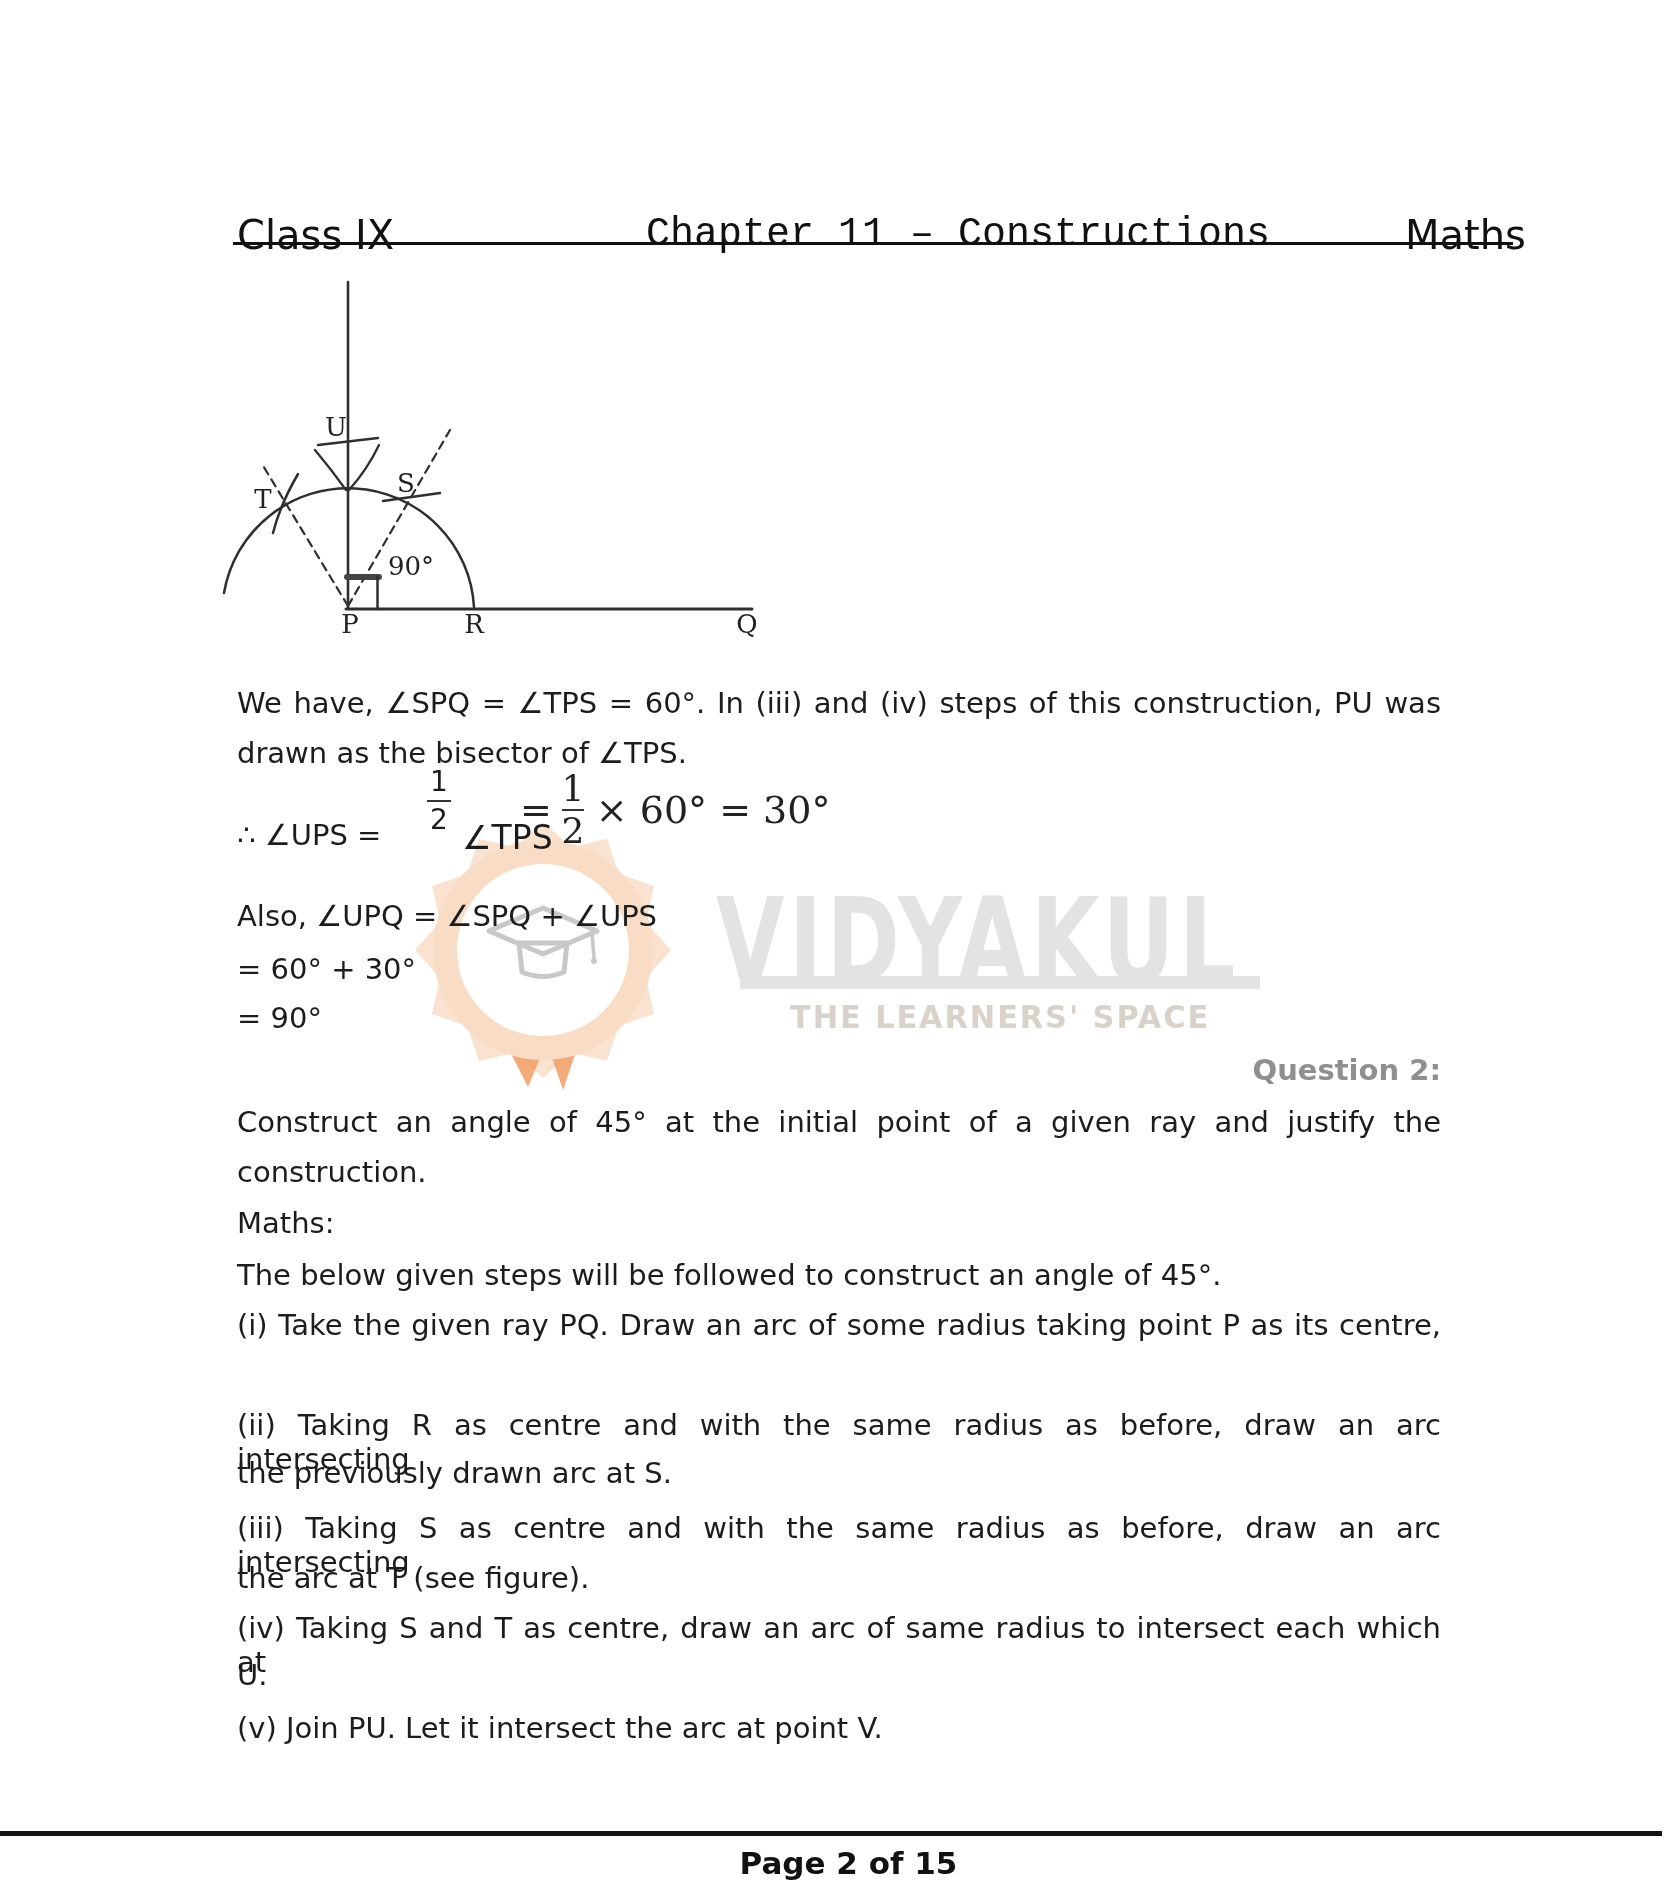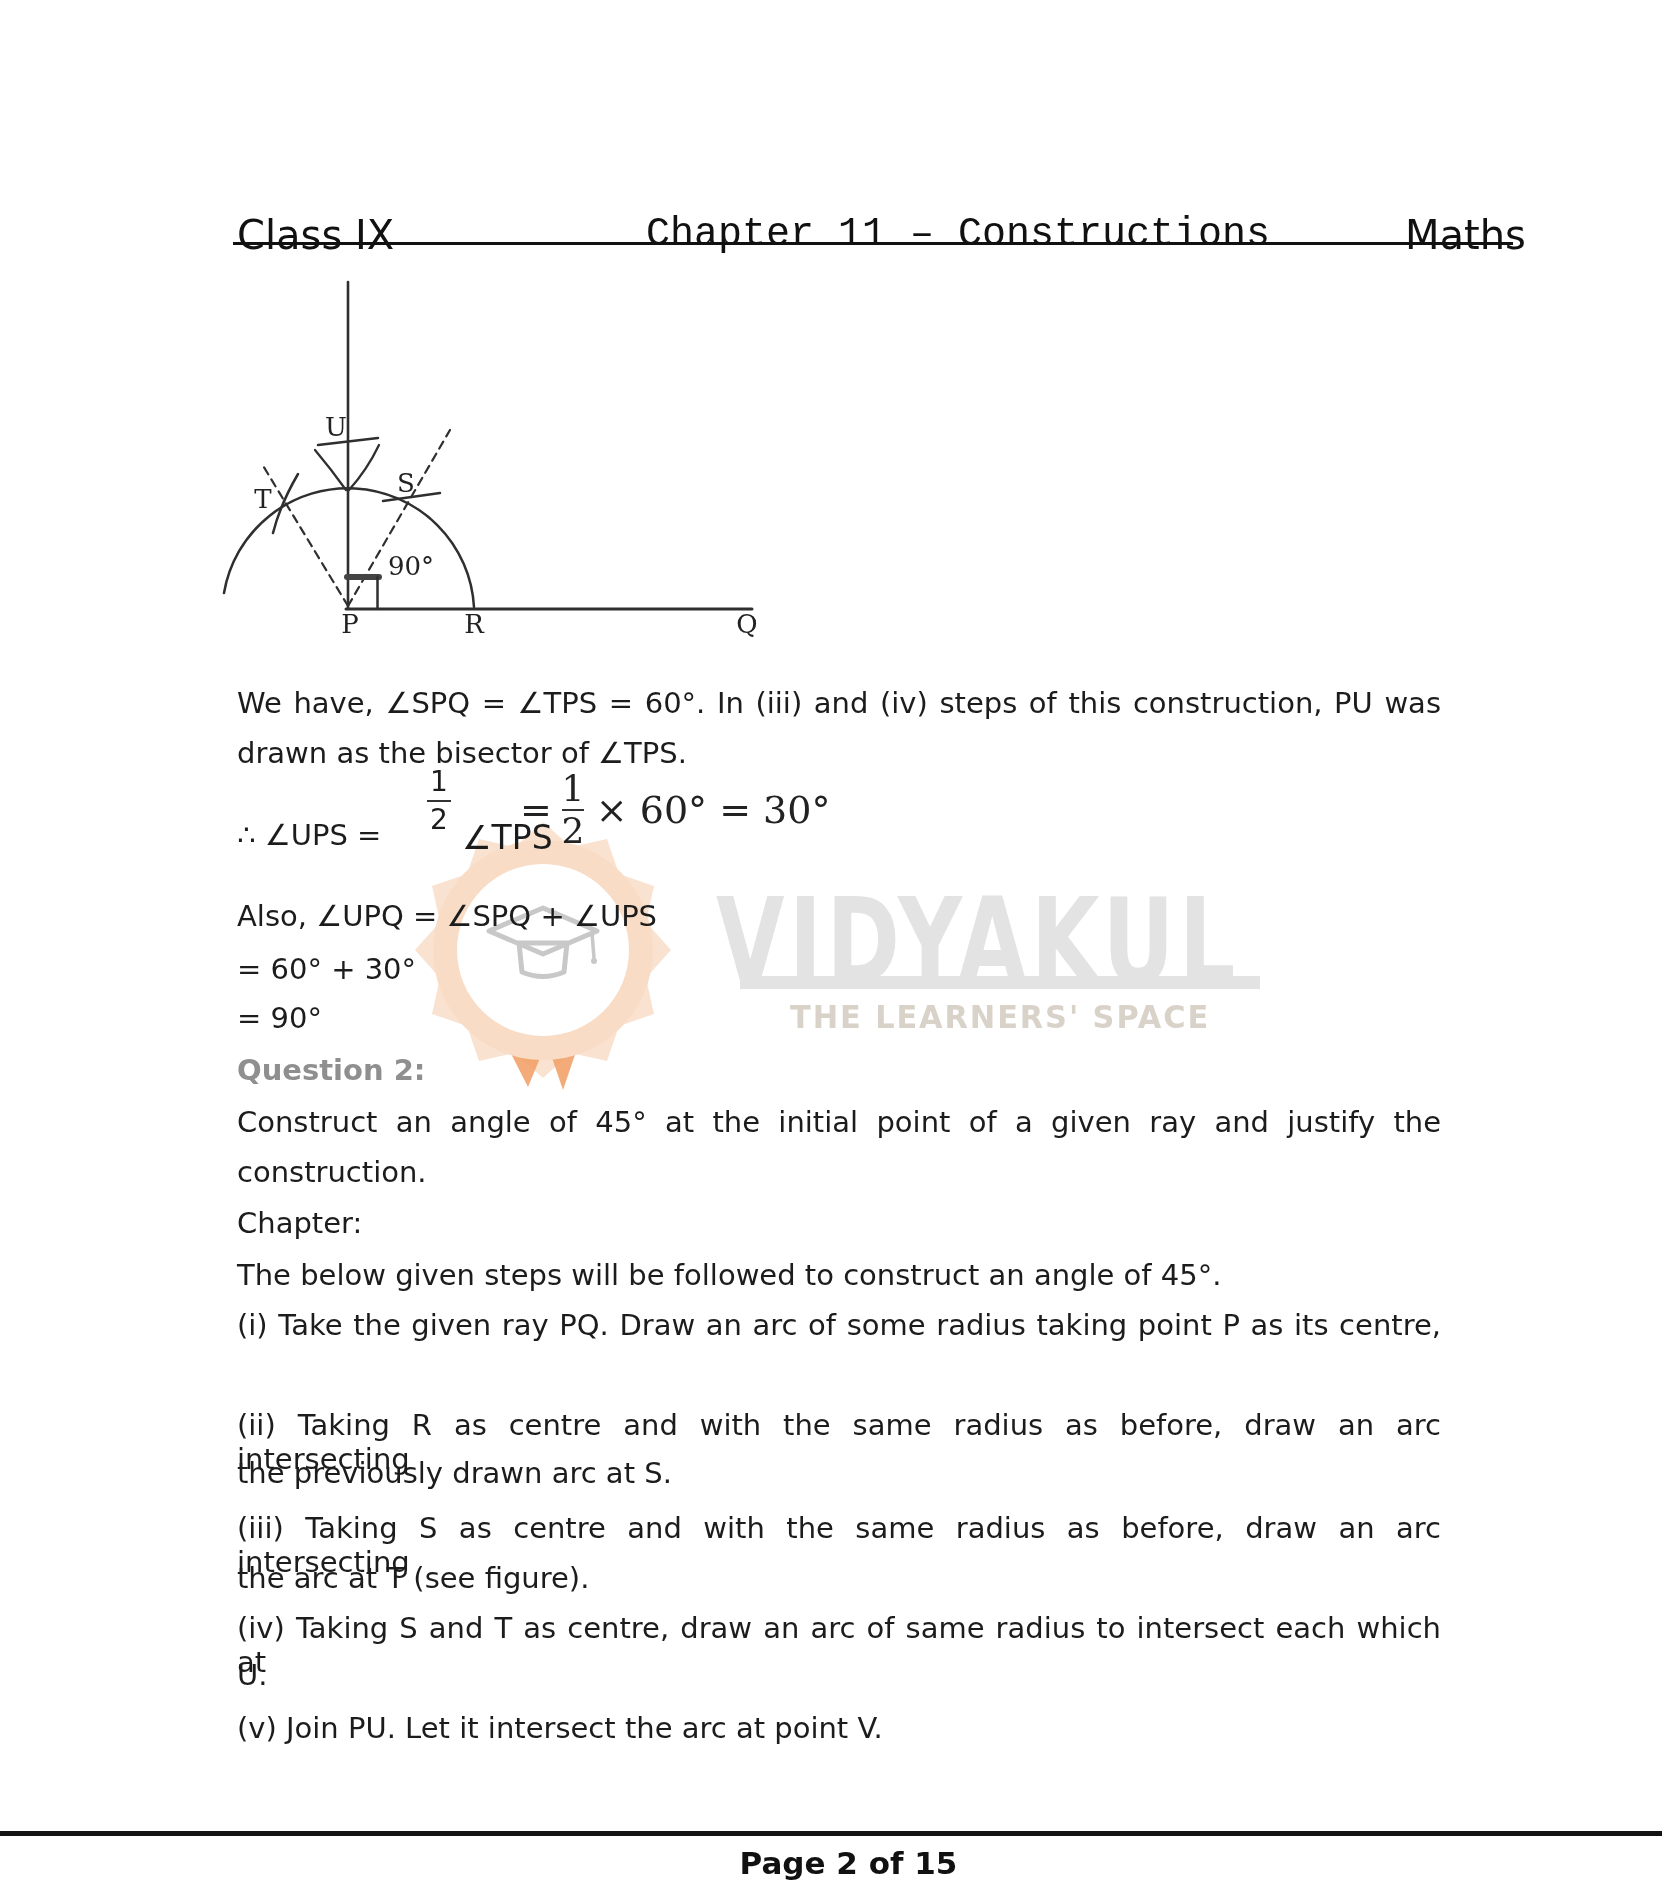--- a/index.html
+++ b/index.html
@@ -19,21 +19,21 @@
   .wm-tagline{left:790px;top:998px;font-size:32px;font-weight:bold;letter-spacing:2px;
               color:#d9d2c9;transform:scaleX(0.95);transform-origin:left top;white-space:nowrap;}
   .wm-badge{left:405px;top:812px;}
   
   .figure-svg{position:absolute;left:180px;top:232px;z-index:2;}
   .fig-label{font-family:"DejaVu Serif","Liberation Serif",serif;font-size:26px;fill:#222;}
   
   .line{position:absolute;left:237px;width:1204px;font-size:29px;line-height:34px;
         white-space:nowrap;z-index:2;margin-top:29px;}
   .just{white-space:normal;text-align:justify;text-align-last:justify;text-justify:inter-word;}
-  .qlabel{color:#8f8f8f;font-weight:bold;}
+  .qlabel{color:#8f8f8f;font-weight:bold;text-align:right;}
   
   .formula{position:absolute;left:237px;top:755px;width:700px;height:110px;z-index:2;}
   .f-lhs{position:absolute;left:0;top:63px;font-size:29px;white-space:nowrap;}
   .f-tps{position:absolute;left:225px;top:63px;font-size:33px;white-space:nowrap;}
   .frac1{position:absolute;left:186px;top:12px;width:32px;text-align:center;
          font-size:28px;line-height:30px;}
   .fbar{display:block;height:2px;background:#333;margin:3px 4px;}
   .f-serif{position:absolute;left:283px;top:5px;height:100px;display:flex;align-items:center;
            font-family:"DejaVu Serif","Liberation Serif",serif;font-size:38px;color:#222;}
   .frac2{width:30px;text-align:center;font-size:36px;line-height:34px;margin:0 4px;}
@@ -123,21 +123,21 @@
     </span>
   </div>
 
   <div class="line" style="top:870px">Also, ∠UPQ = ∠SPQ + ∠UPS</div>
   <div class="line" style="top:923px">= 60° + 30°</div>
   <div class="line" style="top:972px">= 90°</div>
 
   <div class="line qlabel" style="top:1024px">Question 2:</div>
   <div class="line just" style="top:1076px">Construct an angle of 45° at the initial point of a given ray and justify the</div>
   <div class="line" style="top:1126px">construction.</div>
-  <div class="line" style="top:1177px">Chapter:</div>
+  <div class="line" style="top:1177px">Maths:</div>
   <div class="line" style="top:1229px">The below given steps will be followed to construct an angle of 45°.</div>
 
   <div class="line just" style="top:1279px">(i) Take the given ray PQ. Draw an arc of some radius taking point P as its centre,</div>
   <div class="line just" style="top:1379px">(ii) Taking R as centre and with the same radius as before, draw an arc intersecting</div>
   <div class="line" style="top:1427px">the previously drawn arc at S.</div>
   <div class="line just" style="top:1482px">(iii) Taking S as centre and with the same radius as before, draw an arc intersecting</div>
   <div class="line" style="top:1532px">the arc at T (see figure).</div>
   <div class="line just" style="top:1582px">(iv) Taking S and T as centre, draw an arc of same radius to intersect each which at</div>
   <div class="line" style="top:1629px">U.</div>
   <div class="line" style="top:1682px">(v) Join PU. Let it intersect the arc at point V.</div>

